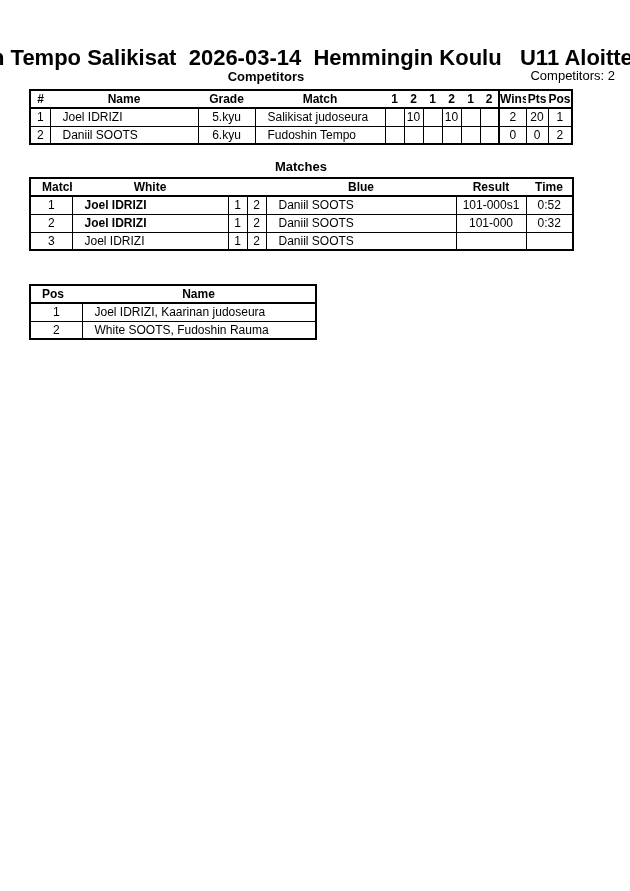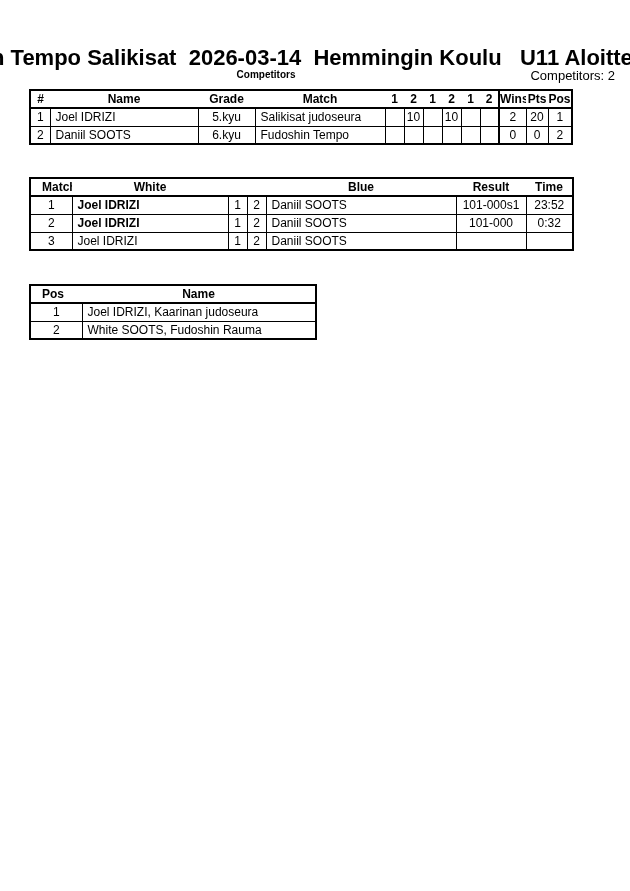--- a/index.html
+++ b/index.html
@@ -18,21 +18,21 @@
     top: 45px;
     left: 50%;
     transform: translateX(-50%);
     font-size: 22px;
     font-weight: bold;
     white-space: pre;
     letter-spacing: 0px;
   }
   .section-heading {
     position: absolute;
-    font-size: 10px;
+    font-size: 13px;
     font-weight: bold;
     text-align: center;
   }
   .heading-competitors { top: 69px; left: 0; width: 532px; }
   .heading-matches    { top: 159px; left: 0; width: 602px; }
   .heading-results    { top: 264px; left: 8px; width: 344px; margin-top: 19px; }
   .competitors-count {
     position: absolute;
     top: 68px;
     left: 455px;
@@ -59,21 +59,21 @@
     white-space: nowrap;
     text-align: center;
     vertical-align: middle;
   }
   th {
     font-weight: bold;
     border: none;
     border-bottom: 2px solid #000;
   }
   td { border: 1px solid #000; }
-  .tal { text-align: left; padding-left: 5px; }
+  .tal { text-align: left; padding-left: 12px; }
   .tal-sm { text-align: left; padding-left: 11px; }
   .sep { border-left: 2px solid #000 !important; }
   .bold { font-weight: bold; }
 </style>
 </head>
 <body>
 
 <div class="page">
 
   <div class="title">n Tempo Salikisat  2026-03-14  Hemmingin Koulu   U11 Aloittel</div>
@@ -140,20 +140,21 @@
       <td></td>
       <td></td>
       <td></td>
       <td class="sep">0</td>
       <td>0</td>
       <td>2</td>
     </tr>
   </tbody>
     </table>
 
+  <div class="section-heading heading-matches">Matches</div>
 
   <table id="matches-table">
     <colgroup>
       <col style="width:42px">
         <col style="width:156px">
         <col style="width:19px">
         <col style="width:19px">
       <col style="width:190px">
         <col style="width:70px">
         <col style="width:47px">
@@ -168,21 +169,21 @@
       <th>Result</th>
       <th>Time</th>
     </tr>
     <tr>
       <td>1</td>
       <td class="tal bold">Joel IDRIZI</td>
       <td>1</td>
       <td>2</td>
       <td class="tal">Daniil SOOTS</td>
       <td>101-000s1</td>
-      <td>23:52</td>
+      <td>0:52</td>
     </tr>
     <tr>
       <td>2</td>
       <td class="tal bold">Joel IDRIZI</td>
       <td>1</td>
       <td>2</td>
       <td class="tal">Daniil SOOTS</td>
       <td>101-000</td>
       <td>0:32</td>
     </tr>

